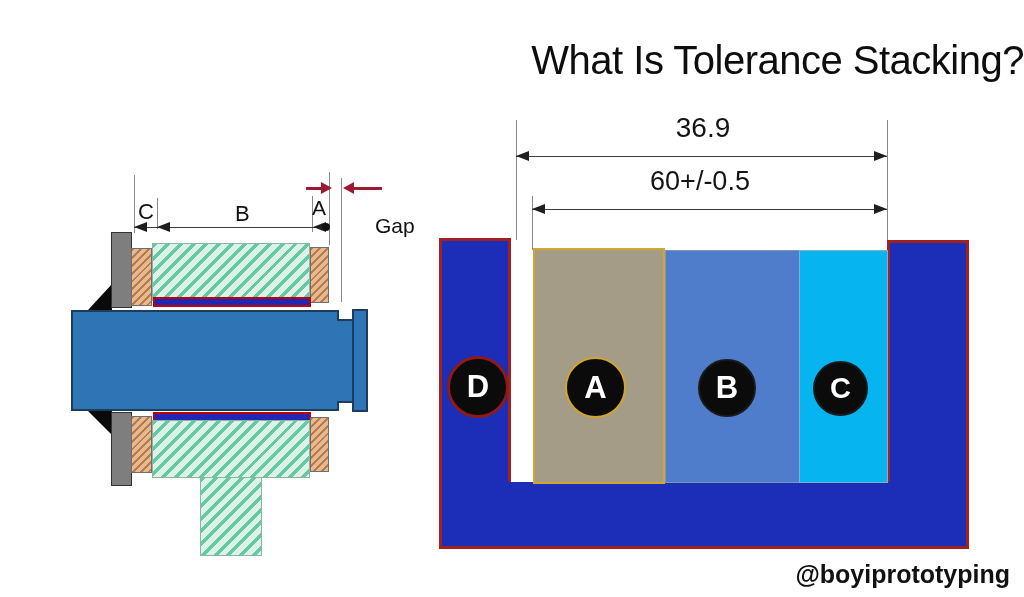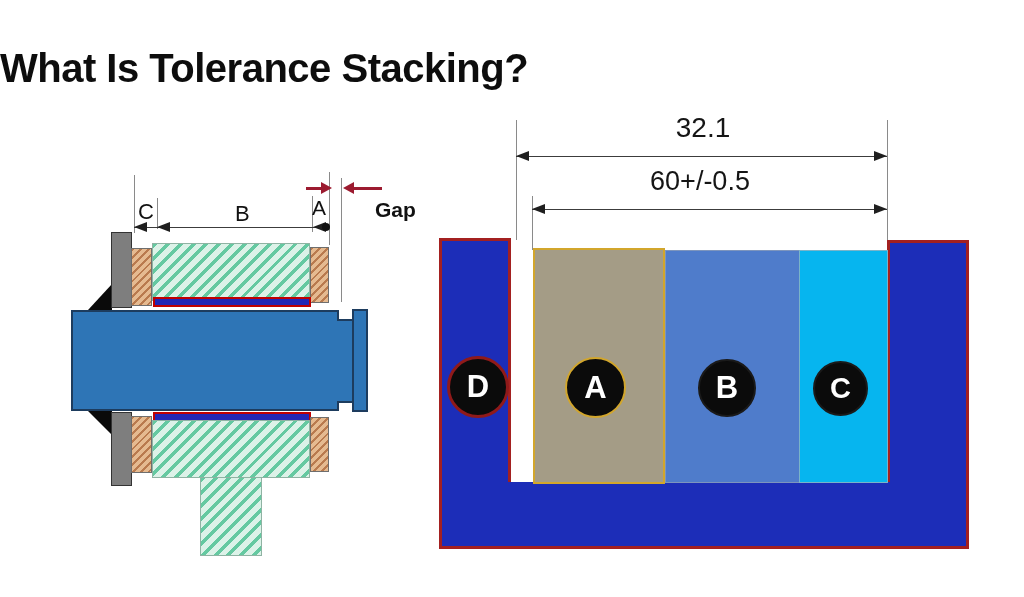--- a/index.html
+++ b/index.html
@@ -1,19 +1,19 @@
 <!DOCTYPE html>
 <html><head>
 <meta charset="utf-8">
 <style>
   * { margin:0; padding:0; box-sizing:border-box; }
   body { background:#e8e8e8; font-family:"Liberation Sans", sans-serif; }
   #screen { position:relative; width:1024px; height:597px; background:#ffffff; overflow:hidden; margin:0 auto; }
   .abs { position:absolute; }
-  .title { left:0; top:38px; width:100%; text-align:left; font-size:40px; font-weight:bold; color:#0d0d0d; letter-spacing:-0.5px;margin-top:8px; }
+  .title { left:0; top:38px; width:100%; text-align:right; font-size:40px; font-weight:normal; color:#0d0d0d; letter-spacing:-0.5px; }
   .watermark { right:14px; bottom:8px; font-size:25px; font-weight:bold; color:#111; }
 
   
   .ext  { width:1px; background:#8a8a8a; }
   .dimline { height:1px; background:#3c3c3c; }
   .arr { width:0; height:0; border-top:5px solid transparent; border-bottom:5px solid transparent; }
   .arr.l { border-right:13px solid #1f1f1f; }
   .arr.r { border-left:13px solid #1f1f1f; }
   .dot { width:8px; height:8px; border-radius:50%; background:#111; }
   .dlabel { font-size:22px; color:#111; }
@@ -61,21 +61,21 @@
     <div class="abs dot" style="left:322px;top:223px"></div>
 
     <div class="abs dlabel" style="left:138px;top:199px">C</div>
     <div class="abs dlabel" style="left:235px;top:201px">B</div>
     <div class="abs dlabel" style="left:312px;top:196px;font-size:21px">A</div>
 
     <div class="abs gap-shaft" style="left:306px;top:187px;width:15px"></div>
     <div class="abs arr gap-r" style="left:321px;top:182px"></div>
     <div class="abs arr gap-l" style="left:343px;top:182px"></div>
     <div class="abs gap-shaft" style="left:354px;top:187px;width:28px"></div>
-    <div class="abs dlabel" style="left:375px;top:198px;font-size:21px;font-weight:bold">Gap</div>
+    <div class="abs dlabel" style="left:375px;top:214px;font-size:21px;font-weight:normal">Gap</div>
 
     <div class="abs weld" style="left:88px;top:284px;width:24px;height:26px;clip-path:polygon(100% 0,100% 100%,0 100%)"></div>
     <div class="abs flange" style="left:111px;top:232px;width:21px;height:76px"></div>
     <div class="abs hatch-tan" style="left:131px;top:248px;width:21px;height:58px"></div>
     <div class="abs hatch-green" style="left:152px;top:243px;width:158px;height:58px"></div>
     <div class="abs hatch-tan" style="left:310px;top:247px;width:19px;height:56px"></div>
     <div class="abs race" style="left:153px;top:297px;width:158px;height:10px"></div>
 
     <div class="abs shaft" style="left:71px;top:310px;width:268px;height:101px"></div>
     <div class="abs shaft" style="left:337px;top:319px;width:17px;height:84px;border-left:none"></div>
@@ -89,21 +89,21 @@
     <div class="abs hatch-green" style="left:152px;top:420px;width:158px;height:58px"></div>
     <div class="abs hatch-tan" style="left:310px;top:417px;width:19px;height:55px"></div>
   </div>
 
   <div>
 
     <div class="abs ext" style="left:516px;top:120px;height:120px"></div>
     <div class="abs ext" style="left:532px;top:196px;height:54px"></div>
     <div class="abs ext" style="left:887px;top:120px;height:120px"></div>
 
-    <div class="abs dimtext" style="left:648px;top:112px;width:110px">32.1</div>
+    <div class="abs dimtext" style="left:648px;top:112px;width:110px">36.9</div>
     <div class="abs dimline" style="left:516px;top:156px;width:371px"></div>
     <div class="abs arr l" style="left:516px;top:151px"></div>
     <div class="abs arr r" style="left:874px;top:151px"></div>
 
     <div class="abs dimtext" style="left:605px;top:166px;width:190px;font-size:27px">60+/-0.5</div>
     <div class="abs dimline" style="left:532px;top:209px;width:355px"></div>
     <div class="abs arr l" style="left:532px;top:204px"></div>
     <div class="abs arr r" style="left:874px;top:204px"></div>
 
     <div class="abs ch ch-red"></div>
@@ -120,14 +120,15 @@
       <span>A</span>
     </div>
     <div class="abs circle" style="left:698px;top:359px;width:58px;height:58px;border:2px solid #1a1a1a;font-size:31px">
       <span>B</span>
     </div>
     <div class="abs circle" style="left:813px;top:361px;width:55px;height:55px;border:2px solid #1a1a1a;font-size:29px">
       <span>C</span>
     </div>
   </div>
 
+  <div class="abs watermark">@boyiprototyping</div>
 
 </div>
 
 </body></html>

